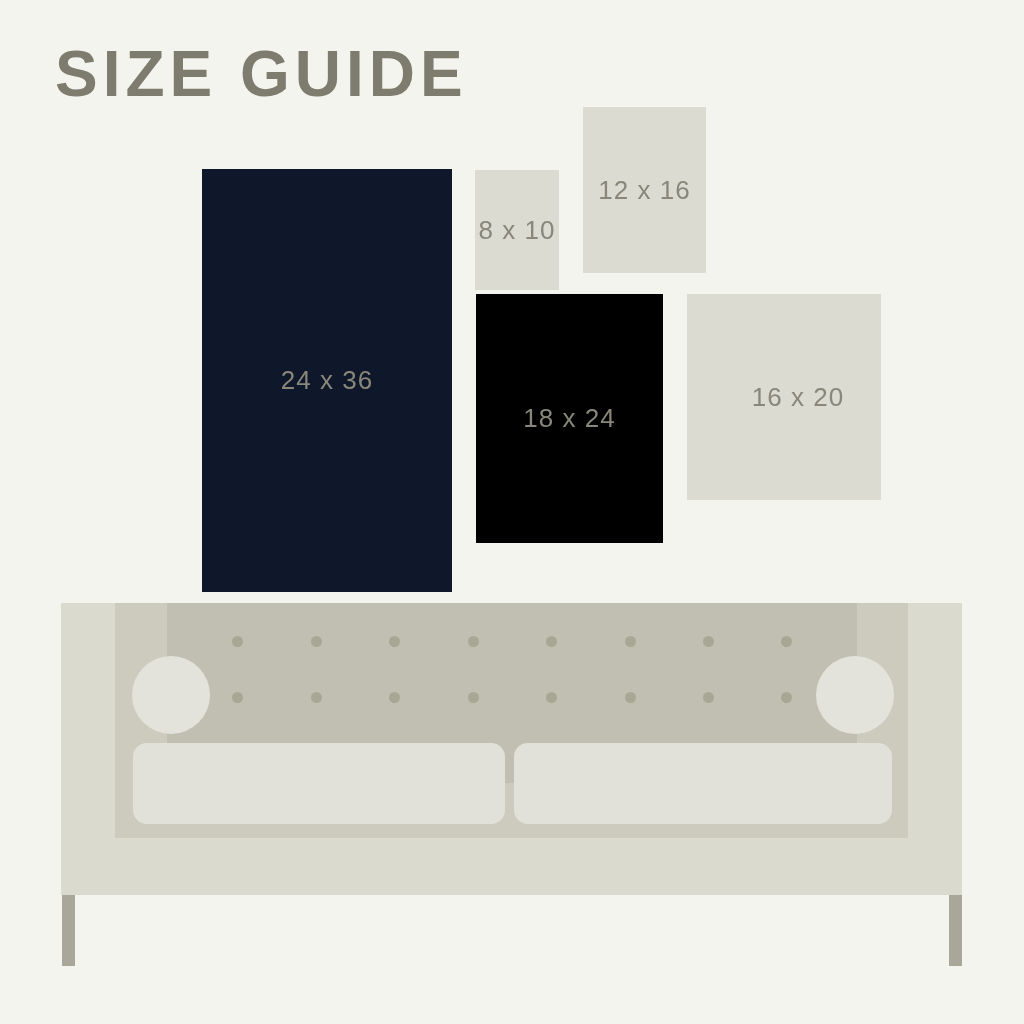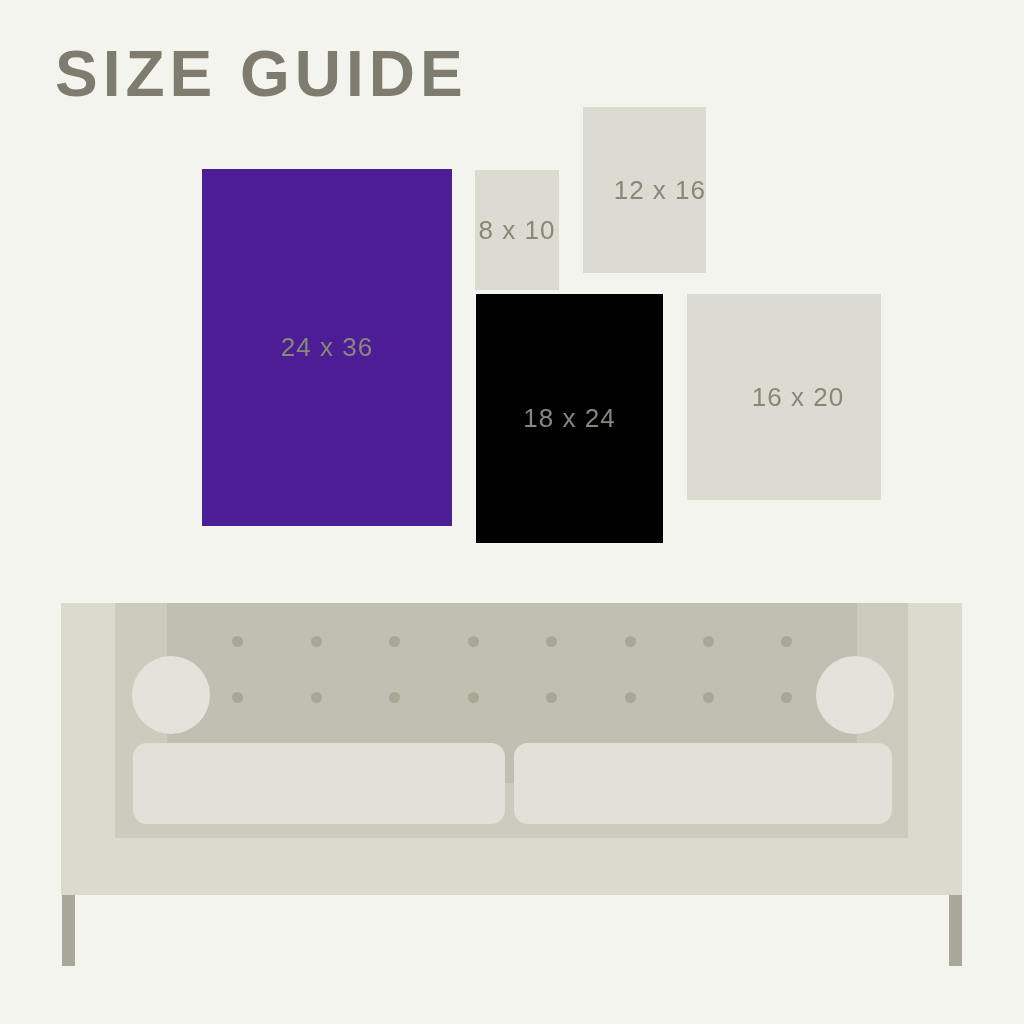--- a/index.html
+++ b/index.html
@@ -31,27 +31,27 @@
     white-space:nowrap;
   }
   .sofa-part{position:absolute;}
 </style>
 </head>
 <body>
 
 <div id="canvas" style="background: rgb(244, 244, 238);">
   <h1 id="page-title" style="color: rgb(125, 124, 110);">SIZE GUIDE</h1>
   <div id="swatches">
-      <div class="swatch" style="left: 202px; top: 169px; width: 250px; height: 357px; background: #4c1d95;">
+      <div class="swatch" style="left: 202px; top: 169px; width: 250px; height: 423px; background: #0f172a;">
         <span class="size-label" style="color: rgb(136, 135, 122);">24 x 36</span>
       </div>
       <div class="swatch" style="left: 475px; top: 170px; width: 84px; height: 120px; background: rgb(220, 219, 210);">
         <span class="size-label" style="color: rgb(136, 135, 122);">8 x 10</span>
       </div>
-      <div class="swatch" style="left: 583px; top: 107px; width: 123px; height: 166px; background: rgb(220, 219, 210); justify-content: flex-end;">
+      <div class="swatch" style="left: 583px; top: 107px; width: 123px; height: 166px; background: rgb(220, 219, 210);">
         <span class="size-label" style="color: rgb(136, 135, 122);">12 x 16</span>
       </div>
       <div class="swatch" style="left: 476px; top: 294px; width: 187px; height: 249px; background: #000000;">
         <span class="size-label" style="color: rgb(136, 135, 122);">18 x 24</span>
       </div>
       <div class="swatch" style="left: 687px; top: 294px; width: 166px; height: 206px; background: rgb(220, 219, 210); padding-left: 28px;">
         <span class="size-label" style="color: rgb(136, 135, 122);">16 x 20</span>
       </div>
     </div>
   <div id="sofa">

